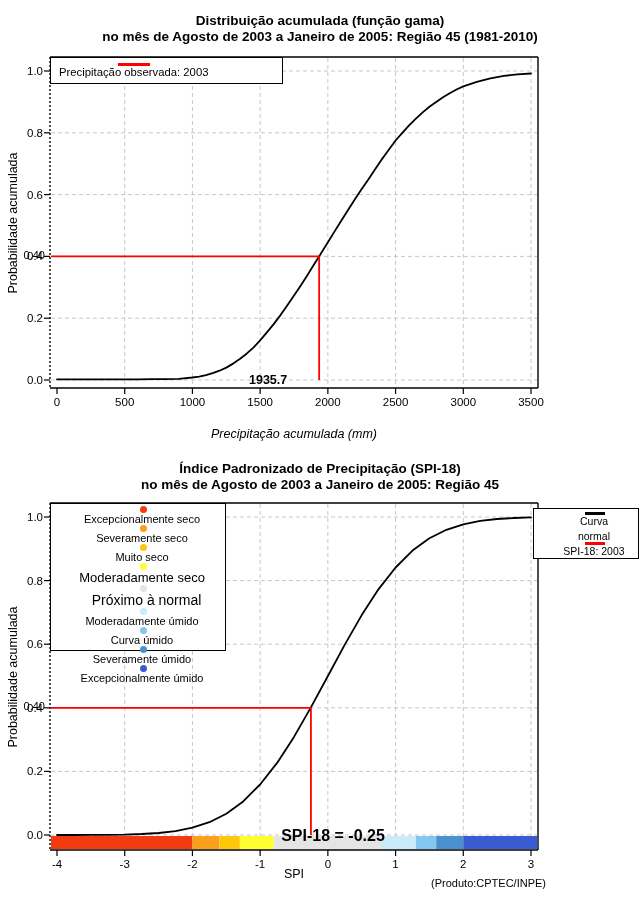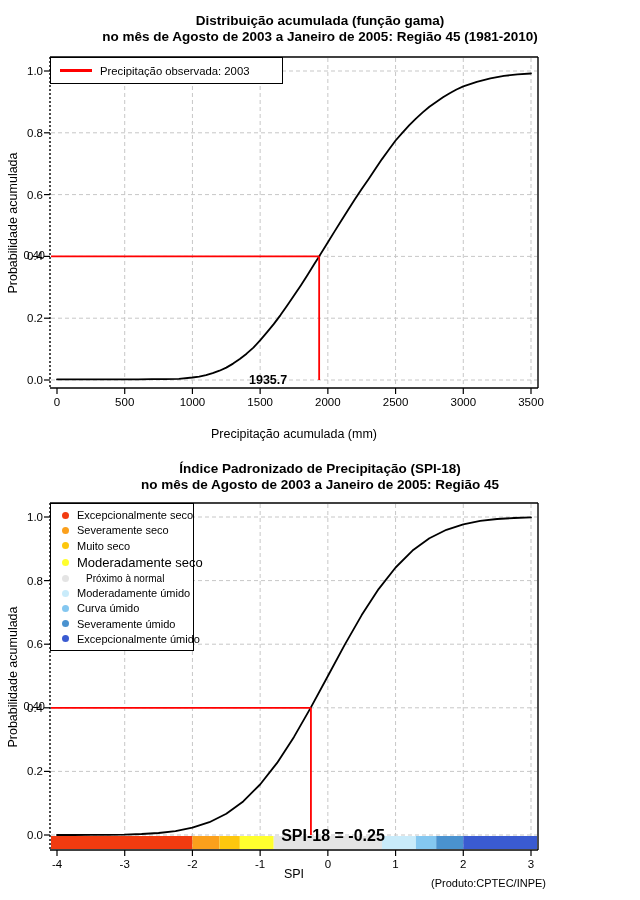--- a/index.html
+++ b/index.html
@@ -8,28 +8,28 @@
   .chart{position:absolute;left:0;width:640px;}
   #c0{top:0;height:448px;}
   #c1{top:448px;height:452px;}
   svg.plot{position:absolute;left:0;top:0;width:640px;height:100%;}
   .t1,.t2{position:absolute;left:0;width:100%;text-align:center;font-weight:bold;font-size:13.5px;line-height:16px;}
   .t1{top:13px;} .t2{top:29px;}
   .ylab{position:absolute;left:-86px;width:200px;height:16px;text-align:center;font-size:12.5px;
         transform:rotate(-90deg);}
   #c0 .ylab{top:215px;} #c1 .ylab{top:221px;}
   .xlab{position:absolute;left:50px;width:488px;text-align:center;font-size:12.5px;}
-  #c0 .xlab{top:427px;} #c1 .xlab{top:419px;}
+  #c0 .xlab{top:427px;font-style:italic;} #c1 .xlab{top:419px;}
   .credit{position:absolute;left:390px;width:156px;top:429px;text-align:right;font-size:11px;}
   .marker-x{position:absolute;left:249px;width:140px;top:373px;font-weight:bold;font-size:12.5px;}
   .marker-y{position:absolute;left:0;width:45px;text-align:right;font-size:11px;}
   #c0 .marker-y{top:249px;} #c1 .marker-y{top:252px;}
   .annot{position:absolute;left:263px;width:140px;top:381px;text-align:center;font-weight:bold;font-size:16px;line-height:14px;}
   .legbox{position:absolute;background:#fff;border:1.3px solid #000;box-sizing:border-box;}
-  .legrow{display:flex;align-items:center;}
+  .legrow{display:flex;align-items:center;flex-direction:column;}
   .legline{display:inline-block;height:3px;flex:0 0 auto;}
   .legdot{display:inline-block;width:7px;height:7px;border-radius:50%;flex:0 0 auto;}
   .legtxt{white-space:nowrap;}
 </style>
 </head>
 <body>
 
 <div class="page">
 
   <div class="chart" id="c0">
@@ -157,53 +157,67 @@
         <line x1="51" y1="259.8" x2="310.92857142857144" y2="259.8" stroke="#FF0000" stroke-width="1.8"></line>
         <line x1="310.92857142857144" y1="259.8" x2="310.92857142857144" y2="387" stroke="#FF0000" stroke-width="1.8"></line>
       </svg>
     <div class="t1">Índice Padronizado de Precipitação (SPI-18)</div>
     <div class="t2">no mês de Agosto de 2003 a Janeiro de 2005: Região 45</div>
     <div class="ylab">Probabilidade acumulada</div>
     <div class="xlab">SPI</div>
     <div class="credit">(Produto:CPTEC/INPE)</div>
     <div class="marker-y">0.40</div>
     <div class="annot">SPI-18 = -0.25</div>
-  <div class="legbox" style="left: 50px; top: 55px; width: 144px; height: 148px; display: flex; flex-direction: column; justify-content: space-evenly; padding: 2px 0px;">
+  <div class="legbox" style="left: 50px; top: 55px; width: 176px; height: 148px; display: flex; flex-direction: column; justify-content: space-evenly; padding: 2px 0px;">
         <div class="legrow">
           <span class="legdot" style="background: rgb(242, 59, 16); margin-left: 11px;"></span>
           <span class="legtxt" style="font-size: 11px; margin-left: 8px;">Excepcionalmente seco</span>
         </div>
         <div class="legrow">
           <span class="legdot" style="background: rgb(251, 160, 28); margin-left: 11px;"></span>
           <span class="legtxt" style="font-size: 11px; margin-left: 8px;">Severamente seco</span>
         </div>
         <div class="legrow">
           <span class="legdot" style="background: rgb(253, 199, 14); margin-left: 11px;"></span>
           <span class="legtxt" style="font-size: 11px; margin-left: 8px;">Muito seco</span>
         </div>
         <div class="legrow">
           <span class="legdot" style="background: rgb(255, 255, 46); margin-left: 11px;"></span>
           <span class="legtxt" style="font-size: 13px; margin-left: 8px;">Moderadamente seco</span>
         </div>
         <div class="legrow">
           <span class="legdot" style="background: rgb(228, 228, 228); margin-left: 11px;"></span>
-          <span class="legtxt" style="font-size: 10px; margin-left: 17px;">Próximo à normal</span>
+          <span class="legtxt" style="font-size: 14px; margin-left: 17px;">Próximo à normal</span>
         </div>
         <div class="legrow">
           <span class="legdot" style="background: rgb(201, 235, 250); margin-left: 11px;"></span>
           <span class="legtxt" style="font-size: 11px; margin-left: 8px;">Moderadamente úmido</span>
         </div>
         <div class="legrow">
           <span class="legdot" style="background: rgb(132, 199, 240); margin-left: 11px;"></span>
           <span class="legtxt" style="font-size: 11px; margin-left: 8px;">Curva úmido</span>
         </div>
         <div class="legrow">
           <span class="legdot" style="background: rgb(74, 146, 207); margin-left: 11px;"></span>
           <span class="legtxt" style="font-size: 11px; margin-left: 8px;">Severamente úmido</span>
         </div>
         <div class="legrow">
           <span class="legdot" style="background: rgb(58, 91, 209); margin-left: 11px;"></span>
           <span class="legtxt" style="font-size: 11px; margin-left: 8px;">Excepcionalmente úmido</span>
         </div>
       </div>
+      <div class="legbox" style="left: 533px; top: 60px; width: 106px; height: 51px; display: flex; flex-direction: column; justify-content: space-evenly; padding: 3px 0px 3px 8px;">
+        <div class="legrow">
+          <span class="legline" style="width: 20px; background: rgb(0, 0, 0); margin-left: 9px;"></span>
+          <span class="legtxt" style="font-size: 10.5px; margin-left: 8px;">Curva</span>
+        </div>
+        <div class="legrow">
+          <span class="legline" style="width: 20px; margin-left: 9px;"></span>
+          <span class="legtxt" style="font-size: 10.5px; margin-left: 8px;">normal</span>
+        </div>
+        <div class="legrow">
+          <span class="legline" style="width: 20px; background: rgb(255, 0, 0); margin-left: 9px;"></span>
+          <span class="legtxt" style="font-size: 10.5px; margin-left: 8px;">SPI-18: 2003</span>
+        </div>
+      </div>
     </div>
 
 </div>
 
 </body></html>

